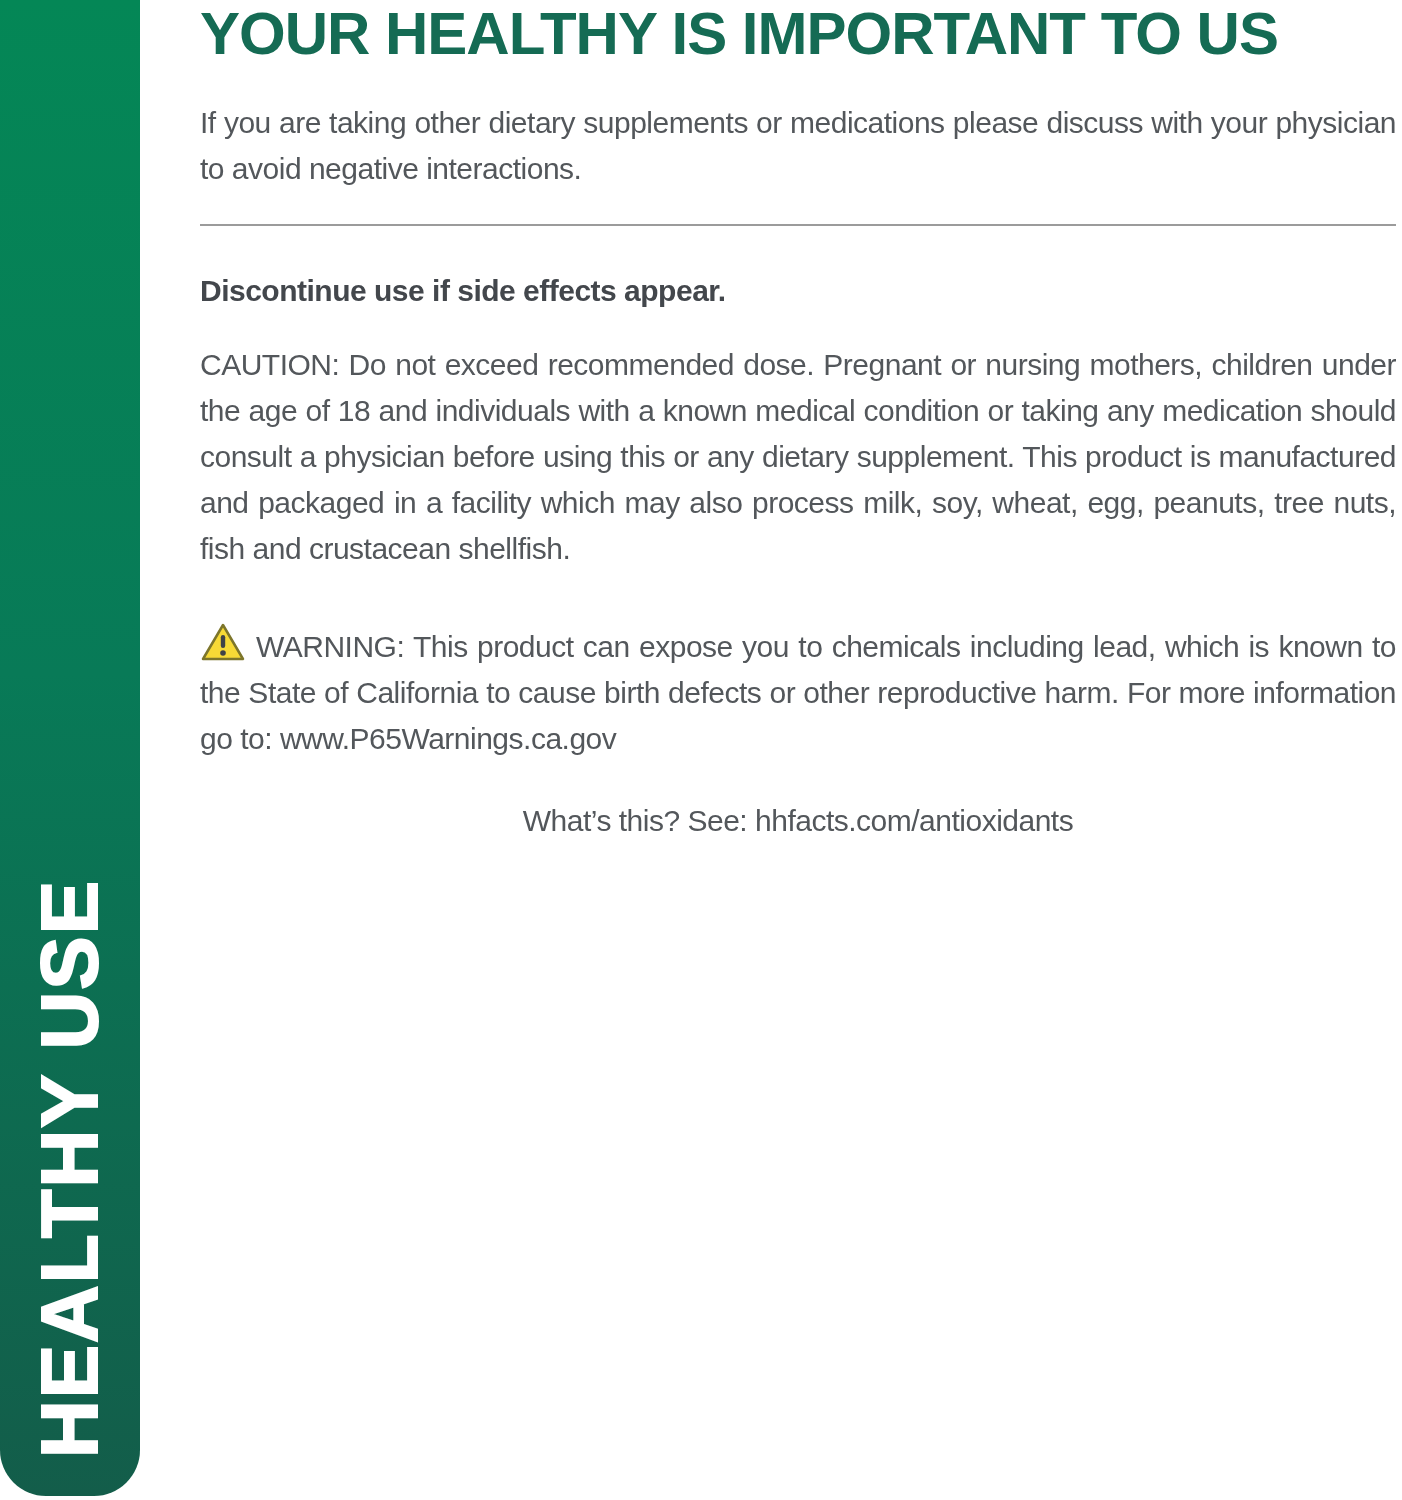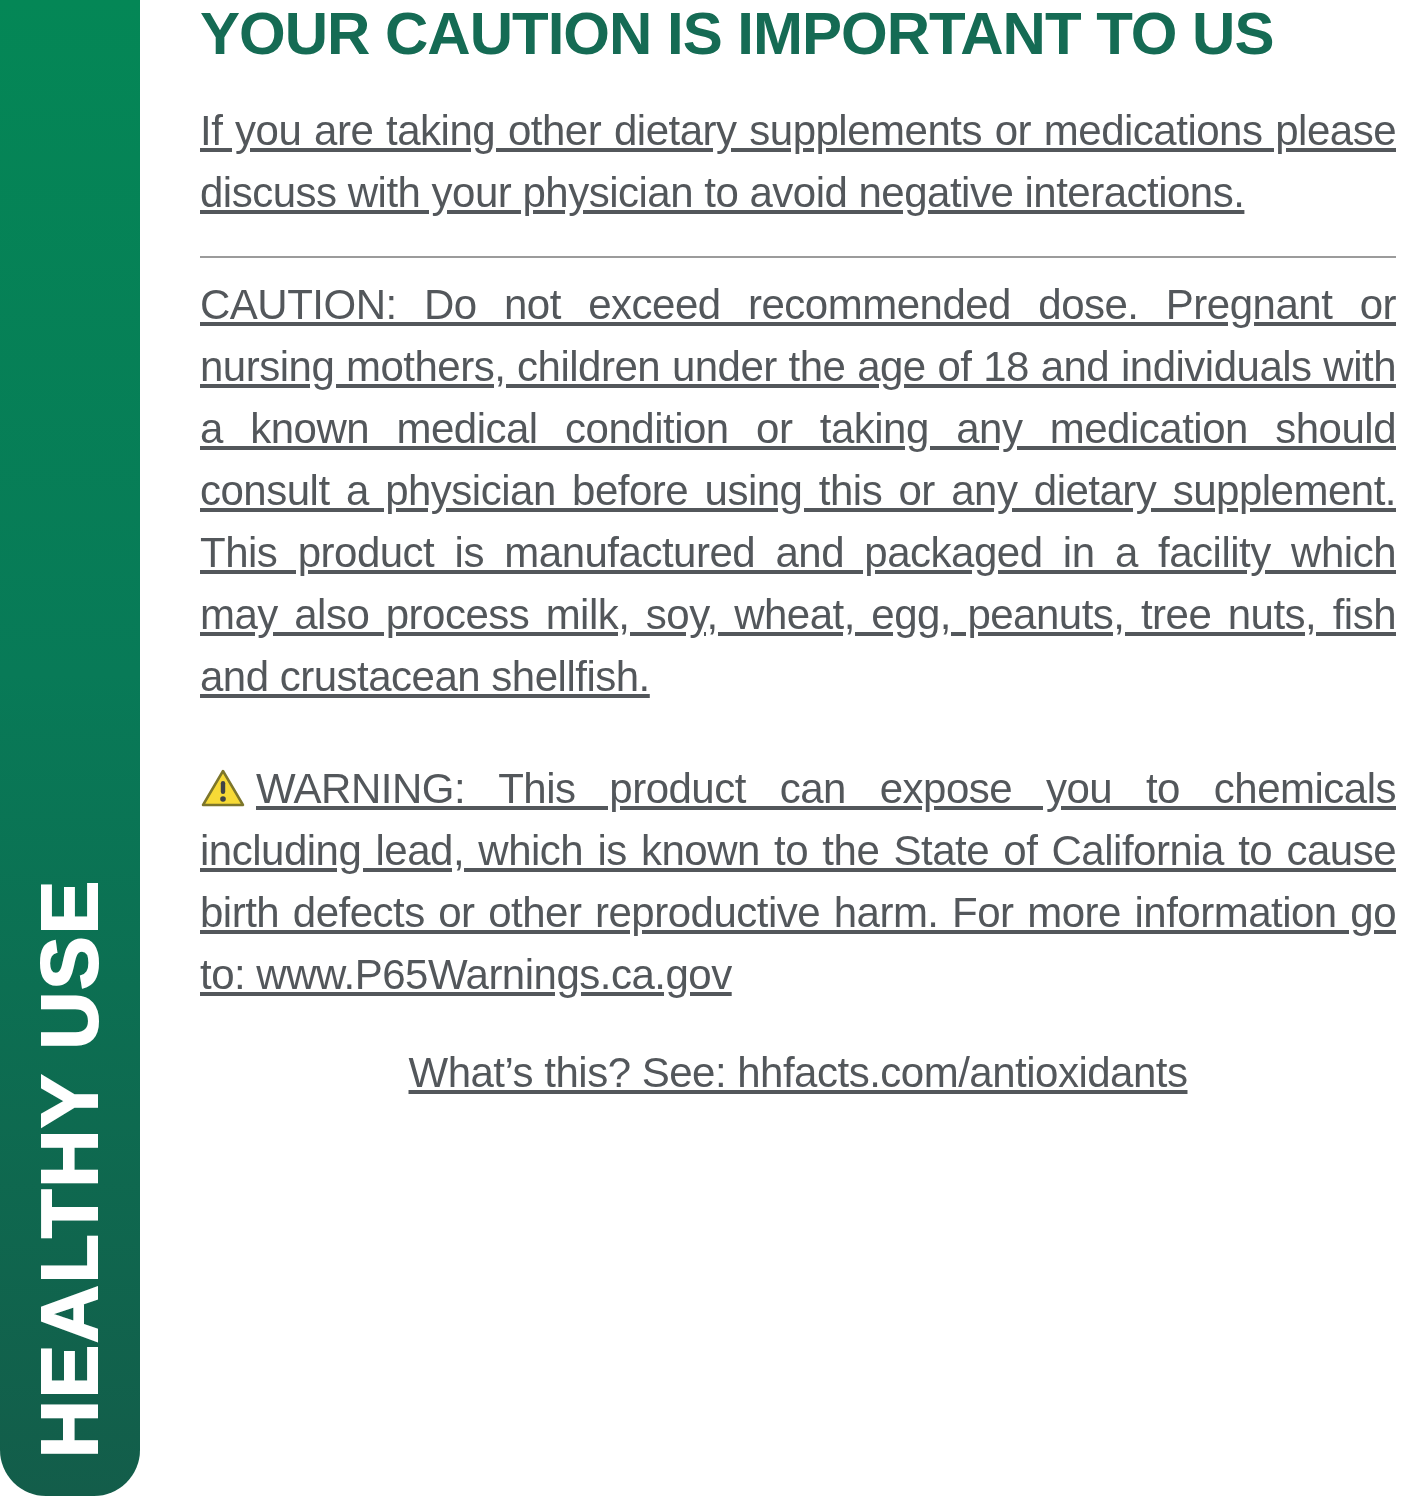--- a/index.html
+++ b/index.html
@@ -47,36 +47,35 @@
     margin:4px 0 0 0;
     font-size:60px;
     font-weight:800;
     letter-spacing:-1px;
     line-height:1.0;
     color:#156b54;
     white-space:nowrap;
   }
   .para{
     margin:0;
-    font-size:42px;
-    line-height:62px;
+    font-size:30px;
+    line-height:46px;
     letter-spacing:-0.5px;
     color:#53575b;
     text-align:justify;
-    text-decoration:underline;
   }
   .bold{
     font-weight:700;
     color:#43474c;
   }
   .mt-intro{margin-top:36px;}
   .mt-results{margin-top:28px;}
   .mt-disc{margin-top:42px;}
   .mt-keep{margin-top:34px;}
-  .mt-caution{margin-top:16px;}
+  .mt-caution{margin-top:28px;}
   .mt-warning{margin-top:50px;}
   .mt-whats{margin-top:36px;}
   .divider{
     border:none;
     border-top:2px solid #9b9b9b;
     margin:32px 0 0 0;
   }
   
   .warn-row{
     display:flex;
@@ -107,28 +106,29 @@
 <body>
 
 <div class="page">
 
   <div class="sidebar">
     <div class="sidebar-label">HEALTHY USE</div>
   </div>
 
   <div class="content">
 
-    <h1 class="page-title">YOUR CAUTION IS IMPORTANT TO US</h1>
+    <h1 class="page-title">YOUR HEALTHY IS IMPORTANT TO US</h1>
 
     <p class="para mt-intro">If you are taking other dietary supplements or medications please discuss with your physician to avoid negative interactions.</p>
 
 
 
     <hr class="divider">
 
+    <p class="para bold mt-disc">Discontinue use if side effects appear.</p>
 
 
     <p class="para mt-caution">CAUTION: Do not exceed recommended dose. Pregnant or nursing mothers, children under the age of 18 and individuals with a known medical condition or taking any medication should consult a physician before using this or any dietary supplement. This product is manufactured and packaged in a facility which may also process milk, soy, wheat, egg, peanuts, tree nuts, fish and crustacean shellfish.</p>
 
     <p class="para mt-warning">
       <span class="tri-icon">
         <svg width="46" height="40" viewBox="0 0 46 40" aria-hidden="true">
           <path d="M23 3 L43 37 H3 Z" fill="#f7da36" stroke="#7d762b" stroke-width="2.5" stroke-linejoin="round"></path>
           <rect x="20.8" y="13" width="4.4" height="13" rx="2.2" fill="#3f4347"></rect>
           <circle cx="23" cy="31" r="2.8" fill="#3f4347"></circle>

